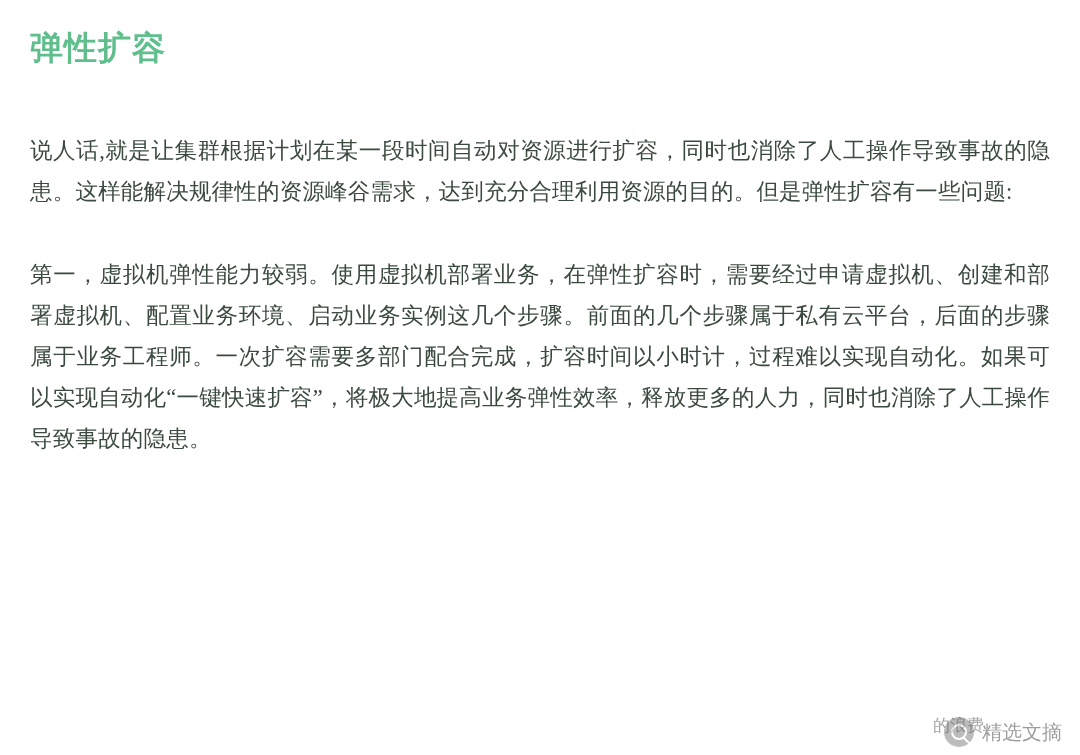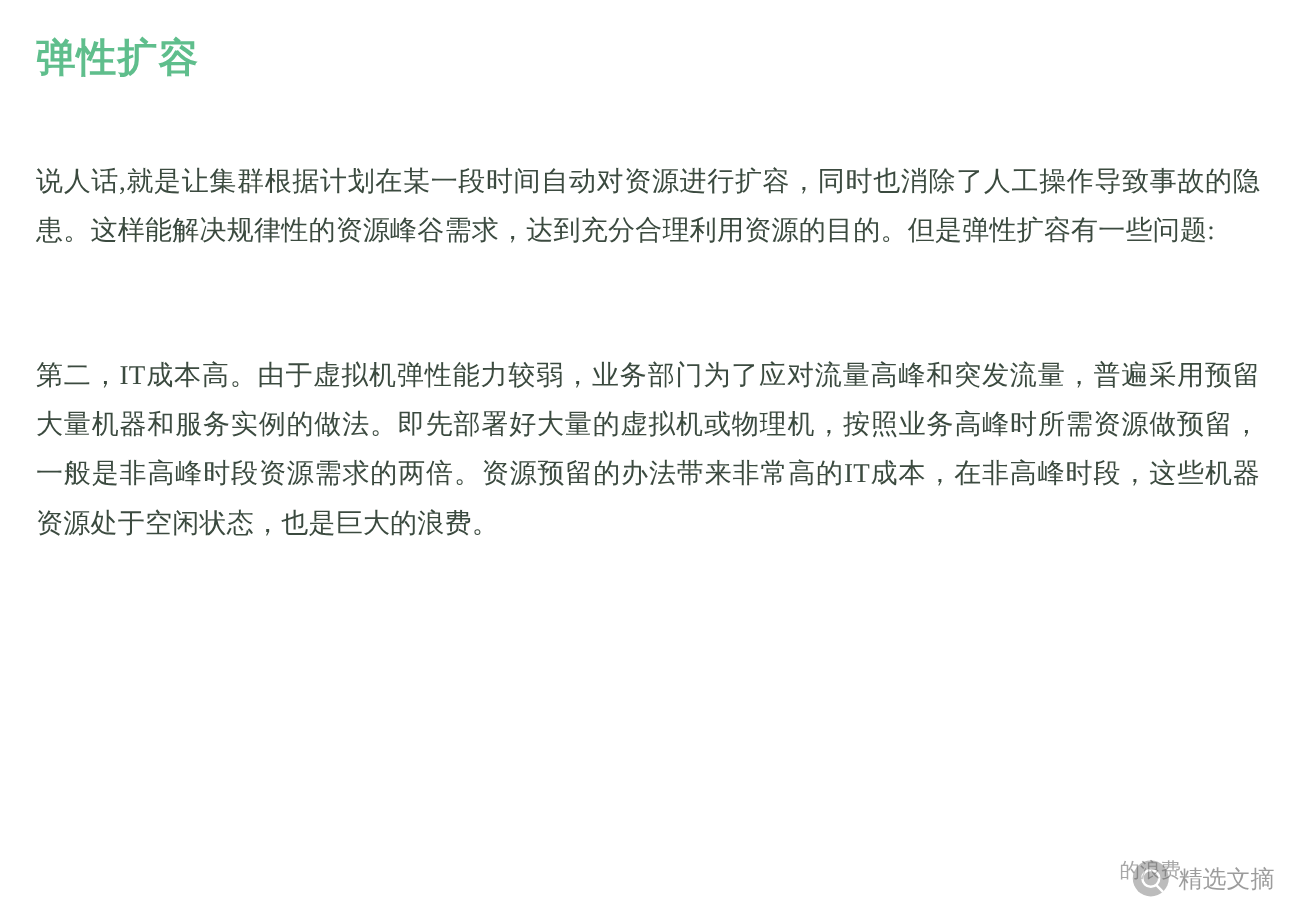--- a/index.html
+++ b/index.html
@@ -108,24 +108,24 @@
 <div class="page">
 
   <h1 class="doc-title">弹性扩容</h1>
 
   <div class="spacer-lg"></div>
 
   <p class="body-block">说人话,就是让集群根据计划在某一段时间自动对资源进行扩容，同时也消除了人工操作导致事故的隐患。这样能解决规律性的资源峰谷需求，达到充分合理利用资源的目的。但是弹性扩容有一些问题:</p>
 
   <div class="spacer-md"></div>
 
+  <p class="body-block">第一，虚拟机弹性能力较弱。使用虚拟机部署业务，在弹性扩容时，需要经过申请虚拟机、创建和部署虚拟机、配置业务环境、启动业务实例这几个步骤。前面的几个步骤属于私有云平台，后面的步骤属于业务工程师。一次扩容需要多部门配合完成，扩容时间以小时计，过程难以实现自动化。如果可以实现自动化“一键快速扩容”，将极大地提高业务弹性效率，释放更多的人力，同时也消除了人工操作导致事故的隐患。</p>
 
   <div class="spacer-sm"></div>
 
-  <p class="body-block">第二，IT成本高。由于虚拟机弹性能力较弱，业务部门为了应对流量高峰和突发流量，普遍采用预留大量机器和服务实例的做法。即先部署好大量的虚拟机或物理机，按照业务高峰时所需资源做预留，一般是非高峰时段资源需求的两倍。资源预留的办法带来非常高的IT成本，在非高峰时段，这些机器资源处于空闲状态，也是巨大的浪费。</p>
 
   <div class="wm-sub">的浪费</div>
 
   <div class="watermark">
     <span class="wm-logo"></span>
     <span class="wm-text">精选文摘</span>
   </div>
 
 </div>
 

